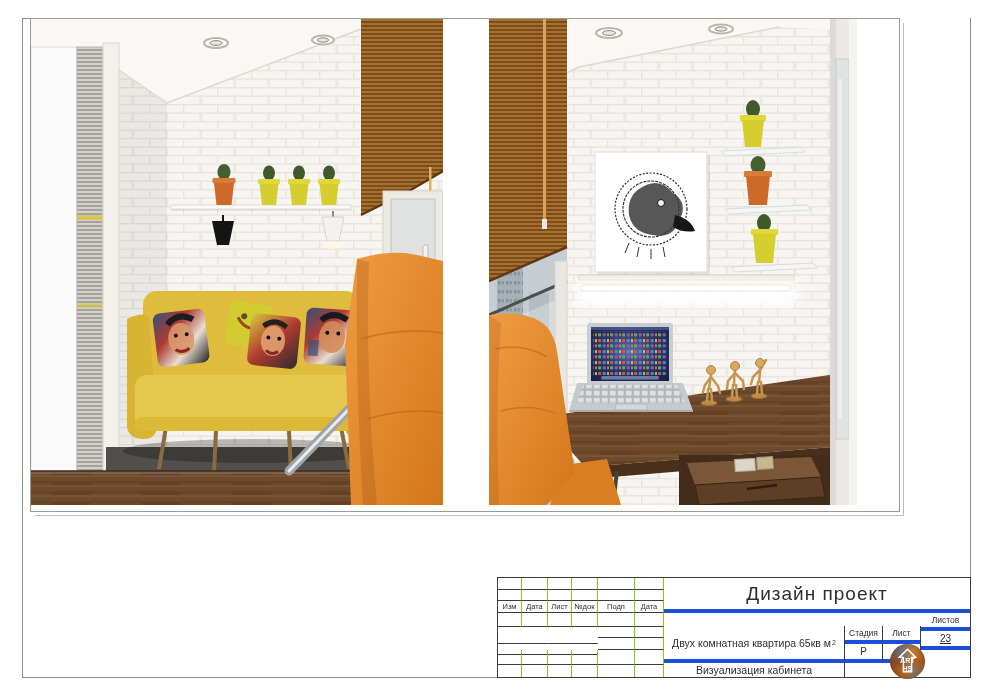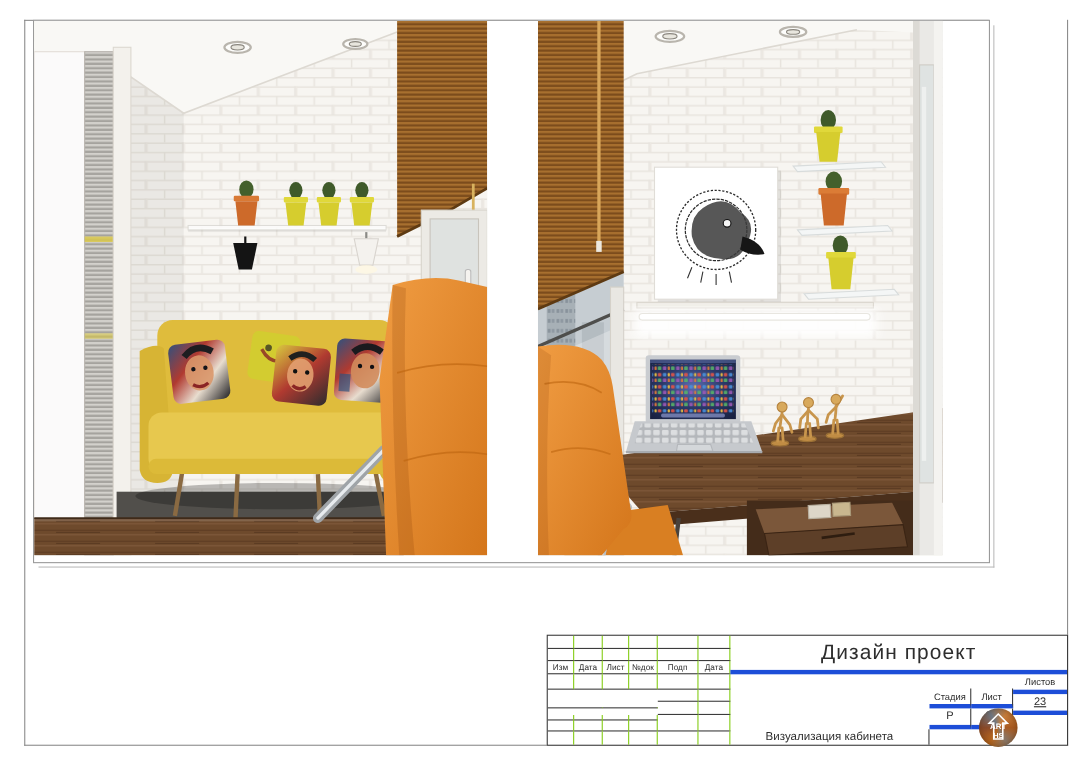--- a/index.html
+++ b/index.html
@@ -463,20 +463,24 @@
       <div class="nb"></div>
         <div class="nb"></div>
         <div class="nb"></div>
         <div class="nb"></div>
         <div class="nb"></div>
         <div class="nb"></div>
     </div>
 
     <div class="cell c-title bb">Дизайн проект</div>
 
+    <div class="cell c-object br bb">
+      <span>Двух комнатная квартира 65кв м</span>
+        <sup>2</sup>
+    </div>
 
     <div class="cell c-sthead br bb">Стадия</div>
     <div class="cell c-shhead br bb">Лист</div>
     <div class="cell c-sshead bb">Листов</div>
 
     <div class="cell c-stval br bb">Р</div>
     <div class="cell c-shval br bb">21</div>
     <div class="cell c-ssval bb">23</div>
 
     <div class="cell c-logo">

